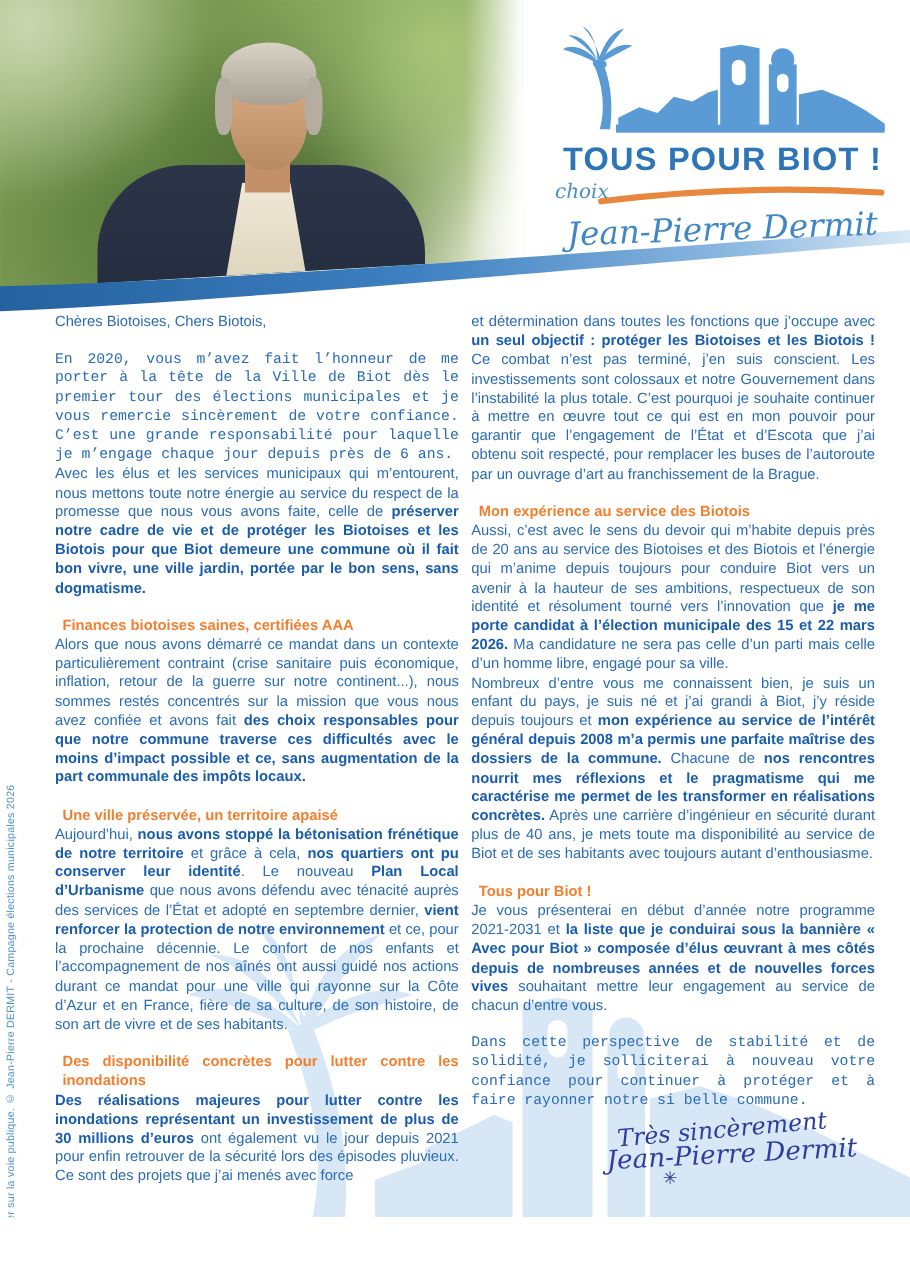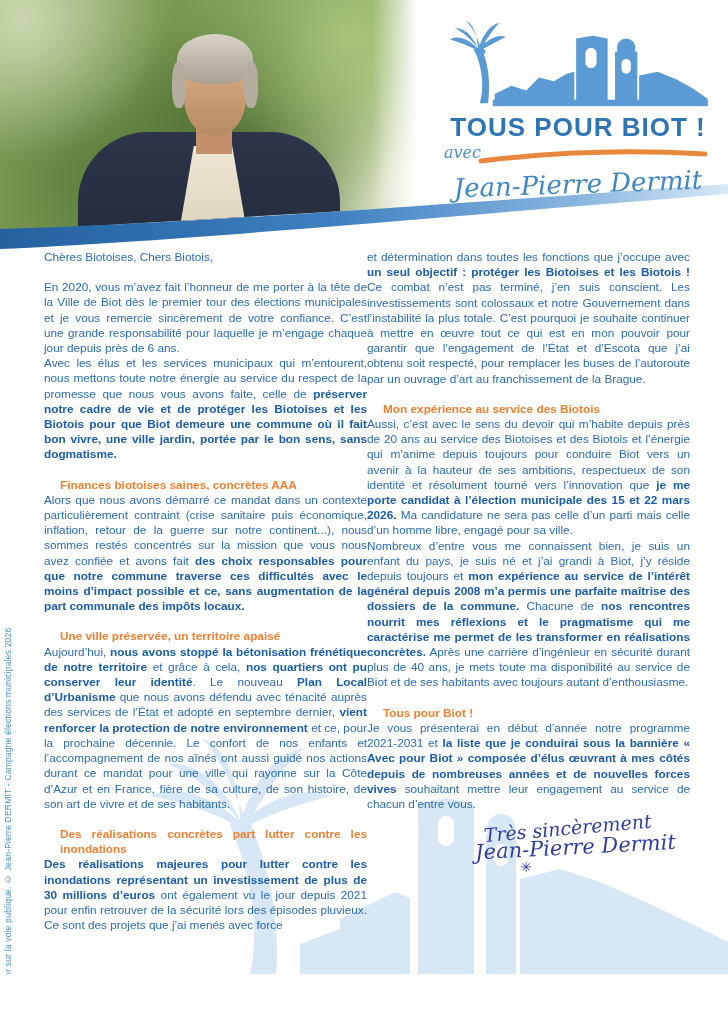--- a/index.html
+++ b/index.html
@@ -44,26 +44,26 @@
   #logo{position:absolute;left:436px;top:20px;width:284px;text-align:center;}
   #logo-skyline{display:block;margin:0 auto;}
   #logo-title{font-size:26px;font-weight:700;letter-spacing:1px;color:#2e75b6;margin-top:4px;}
   #logo-swoosh-row{position:relative;height:20px;margin-top:4px;}
   #logo-avec{position:absolute;left:8px;top:-4px;font-family:"DejaVu Serif",serif;font-style:italic;
     font-size:16px;color:#4a90c4;}
   #logo-name{font-family:"DejaVu Serif",serif;font-style:italic;font-size:26px;color:#3f87c5;
     transform:rotate(-2deg);margin-top:2px;}
 
   
-  #content{position:absolute;top:250px;left:44px;width:656px;z-index:2;display:flex;}
+  #content{position:absolute;top:250px;left:44px;width:656px;z-index:2;display:flex;gap:10px;}
   .col{width:323px;font-size:11.8px;line-height:15.2px;color:#2b6cb4;}
   .p{margin:0;text-align:justify;}
   .b{font-weight:700;color:#1a5dac;}
-  .mt{margin-top:15px;}
-  .h{color:#ef8032;font-weight:700;margin:15px 0 0 16px;text-align:justify;}
+  .mt{margin-top:15px;font-family:Liberation Mono, monospace;}
+  .h{color:#ef8032;font-weight:700;margin:15px 0 0 6px;text-align:justify;}
   .sal{margin:0;}
 
   
   .sig{margin-top:14px;text-align:right;color:#2f3e9c;}
   .sig-closing{display:block;font-family:"DejaVu Serif",serif;font-style:italic;font-size:19px;
     margin-right:38px;transform:rotate(-5deg);}
   .sig-name{display:block;font-family:"DejaVu Serif",serif;font-style:italic;font-size:21px;
     margin-top:2px;margin-right:14px;transform:rotate(-3deg);}
   .sig-star{display:block;font-size:14px;margin-right:158px;margin-top:1px;color:#2f3e9c;}
   .titles{margin-top:6px;text-align:right;font-size:9.6px;line-height:13px;color:#2b6cb4;}
@@ -138,49 +138,50 @@
           <rect x="180" y="34" width="24" height="58"></rect>
           <circle cx="192" cy="30" r="10"></circle>
           <path d="M206,92 V60 L226,56 L246,64 L264,74 L280,85 V92 Z"></path>
           <rect x="48" y="86" width="232" height="7"></rect>
         </g>
         <rect x="148" y="30" width="12" height="22" rx="6" fill="#ffffff"></rect>
         <rect x="187" y="42" width="10" height="16" rx="5" fill="#ffffff"></rect>
       </svg>
       <div id="logo-title">TOUS POUR BIOT !</div>
       <div id="logo-swoosh-row">
-        <span id="logo-avec">avec</span>
+        <span id="logo-avec">choix</span>
         <svg width="240" height="18" viewBox="0 0 240 18" xmlns="http://www.w3.org/2000/svg" style="margin-left:30px;">
           <path d="M8,14 Q120,0 232,7" fill="none" stroke="#e8883f" stroke-width="5" stroke-linecap="round"></path>
         </svg>
       </div>
       <div id="logo-name">Jean-Pierre Dermit</div>
     </div>
   </div>
 
   <div id="content">
     <div class="col">
       <p class="p sal">Chères Biotoises, Chers Biotois,</p>
       <p class="p mt"><span>En 2020, vous m’avez fait l’honneur de me porter à la tête de la Ville de Biot dès le premier tour des élections municipales et je vous remercie sincèrement de votre confiance. C’est une grande responsabilité pour laquelle je m’engage chaque jour depuis près de 6 ans.</span></p>
       <p class="p"><span>Avec les élus et les services municipaux qui m’entourent, nous mettons toute notre énergie au service du respect de la promesse que nous vous avons faite, celle de </span><span class="b">préserver notre cadre de vie et de protéger les Biotoises et les Biotois pour que Biot demeure une commune où il fait bon vivre, une ville jardin, portée par le bon sens, sans dogmatisme.</span></p>
-      <p class="h">Finances biotoises saines, concrètes AAA</p>
+      <p class="h">Finances biotoises saines, certifiées AAA</p>
       <p class="p"><span>Alors que nous avons démarré ce mandat dans un contexte particulièrement contraint (crise sanitaire puis économique, inflation, retour de la guerre sur notre continent...), nous sommes restés concentrés sur la mission que vous nous avez confiée et avons fait </span><span class="b">des choix responsables pour que notre commune traverse ces difficultés avec le moins d’impact possible et ce, sans augmentation de la part communale des impôts locaux.</span></p>
       <p class="h">Une ville préservée, un territoire apaisé</p>
       <p class="p"><span>Aujourd’hui, </span><span class="b">nous avons stoppé la bétonisation frénétique de notre territoire</span><span> et grâce à cela, </span><span class="b">nos quartiers ont pu conserver leur identité</span><span>. Le nouveau </span><span class="b">Plan Local d’Urbanisme</span><span> que nous avons défendu avec ténacité auprès des services de l’État et adopté en septembre dernier, </span><span class="b">vient renforcer la protection de notre environnement</span><span> et ce, pour la prochaine décennie. Le confort de nos enfants et l’accompagnement de nos aînés ont aussi guidé nos actions durant ce mandat pour une ville qui rayonne sur la Côte d’Azur et en France, fière de sa culture, de son histoire, de son art de vivre et de ses habitants.</span></p>
-      <p class="h">Des réalisations concrètes part lutter contre les inondations</p>
+      <p class="h">Des disponibilité concrètes pour lutter contre les inondations</p>
       <p class="p"><span class="b">Des réalisations majeures pour lutter contre les inondations représentant un investissement de plus de 30 millions d’euros</span><span> ont également vu le jour depuis 2021 pour enfin retrouver de la sécurité lors des épisodes pluvieux. Ce sont des projets que j’ai menés avec force</span></p>
     </div>
 
     <div class="col">
       <p class="p"><span>et détermination dans toutes les fonctions que j’occupe avec </span><span class="b">un seul objectif : protéger les Biotoises et les Biotois !</span><span> Ce combat n’est pas terminé, j’en suis conscient. Les investissements sont colossaux et notre Gouvernement dans l’instabilité la plus totale. C’est pourquoi je souhaite continuer à mettre en œuvre tout ce qui est en mon pouvoir pour garantir que l’engagement de l’État et d’Escota que j’ai obtenu soit respecté, pour remplacer les buses de l’autoroute par un ouvrage d’art au franchissement de la Brague.</span></p>
       <p class="h">Mon expérience au service des Biotois</p>
       <p class="p"><span>Aussi, c’est avec le sens du devoir qui m’habite depuis près de 20 ans au service des Biotoises et des Biotois et l’énergie qui m’anime depuis toujours pour conduire Biot vers un avenir à la hauteur de ses ambitions, respectueux de son identité et résolument tourné vers l’innovation que </span><span class="b">je me porte candidat à l’élection municipale des 15 et 22 mars 2026.</span><span> Ma candidature ne sera pas celle d’un parti mais celle d’un homme libre, engagé pour sa ville.</span></p>
       <p class="p"><span>Nombreux d’entre vous me connaissent bien, je suis un enfant du pays, je suis né et j’ai grandi à Biot, j’y réside depuis toujours et </span><span class="b">mon expérience au service de l’intérêt général depuis 2008 m’a permis une parfaite maîtrise des dossiers de la commune.</span><span> Chacune de </span><span class="b">nos rencontres nourrit mes réflexions et le pragmatisme qui me caractérise me permet de les transformer en réalisations concrètes.</span><span> Après une carrière d’ingénieur en sécurité durant plus de 40 ans, je mets toute ma disponibilité au service de Biot et de ses habitants avec toujours autant d’enthousiasme.</span></p>
       <p class="h">Tous pour Biot !</p>
       <p class="p"><span>Je vous présenterai en début d’année notre programme 2021-2031 et </span><span class="b">la liste que je conduirai sous la bannière « Avec pour Biot » composée d’élus œuvrant à mes côtés depuis de nombreuses années et de nouvelles forces vives</span><span> souhaitant mettre leur engagement au service de chacun d’entre vous.</span></p>
+      <p class="p mt"><span>Dans cette perspective de stabilité et de solidité, je solliciterai à nouveau votre confiance pour continuer à protéger et à faire rayonner notre si belle commune.</span></p>
 
       <div class="sig">
         <span class="sig-closing">Très sincèrement</span>
         <span class="sig-name">Jean-Pierre Dermit</span>
         <span class="sig-star">✳</span>
       </div>
     </div>
   </div>
 
   <div id="site-url">www.jeanpierredermit.fr</div>

